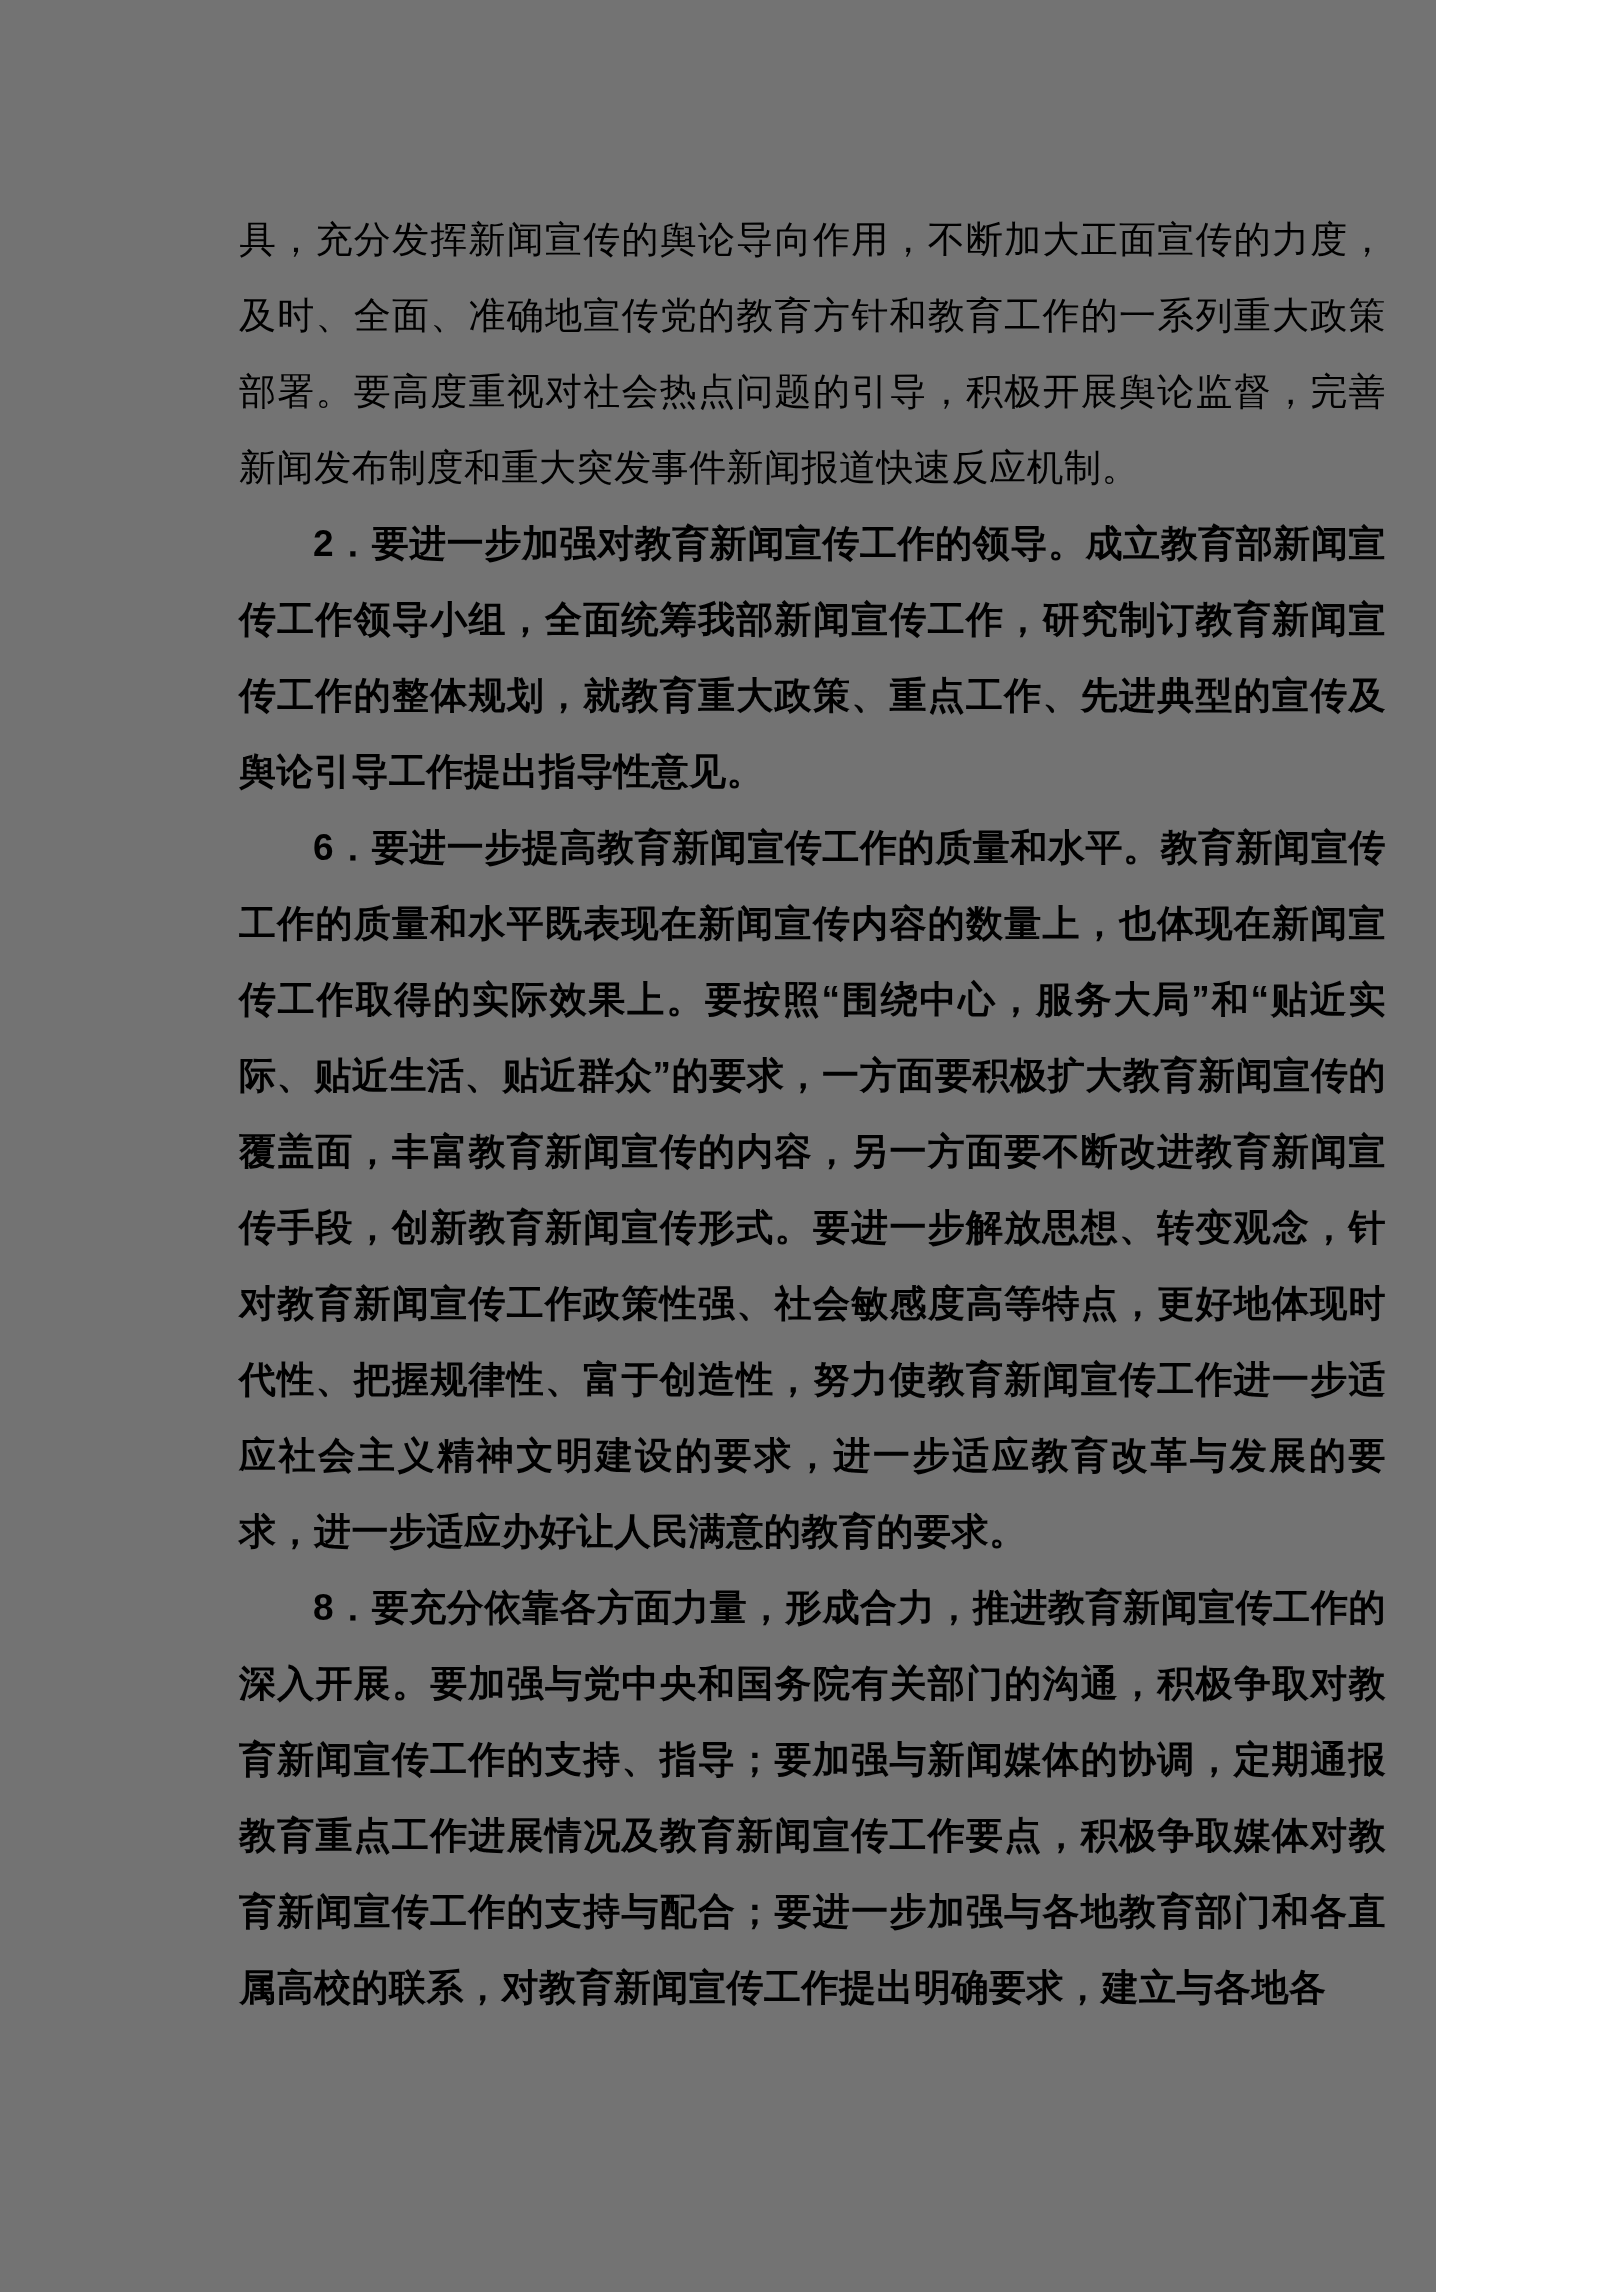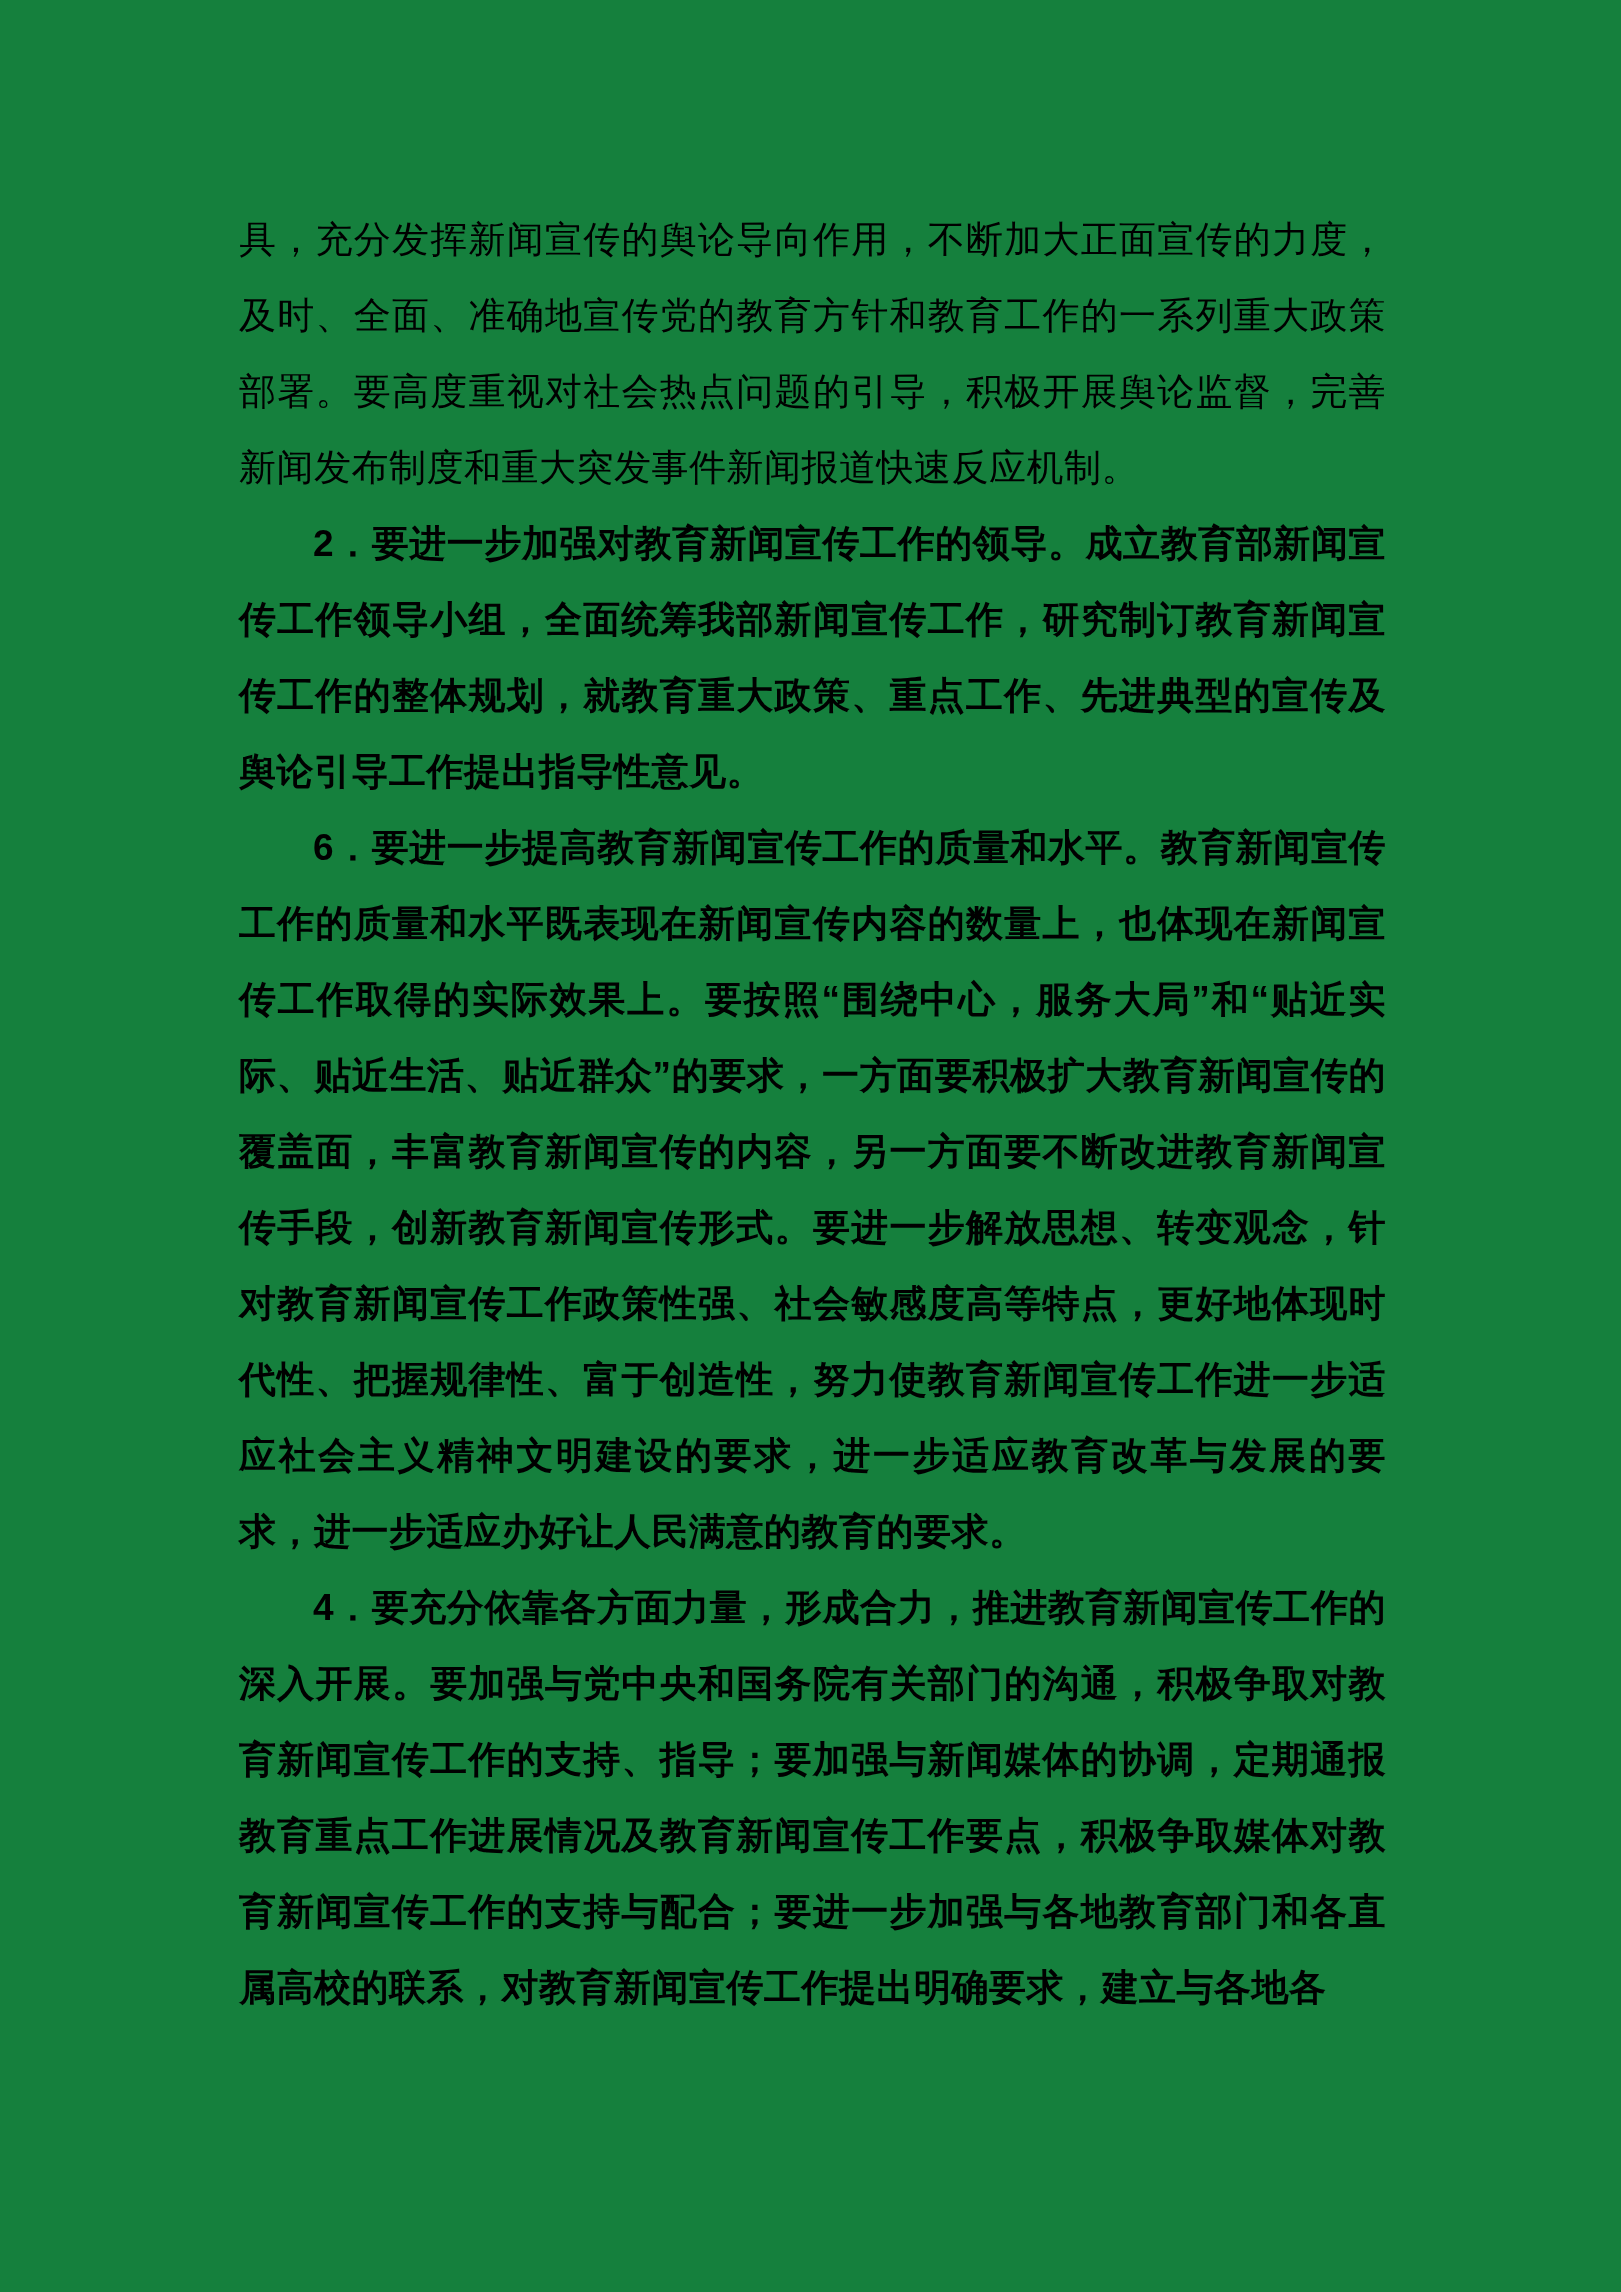--- a/index.html
+++ b/index.html
@@ -2,23 +2,23 @@
 <html><head>
 <meta charset="utf-8">
 <style>
   html, body {
     margin: 0;
     padding: 0;
     background: #ffffff;
   }
   .page {
     position: relative;
-    width: 1621px;
+    width: 1436px;
     height: 2293px;
-    background: #15803d;
+    background: #737373;
     overflow: hidden;
     font-family: "Liberation Sans", "DejaVu Sans", sans-serif;
   }
   .content {
     position: absolute;
     left: 239px;
     top: 202px;
     width: 1147px;
   }
   .para {
@@ -38,16 +38,16 @@
   }
 </style>
 </head>
 <body>
 
 <div class="page">
   <div class="content">
     <p class="para">具，充分发挥新闻宣传的舆论导向作用，不断加大正面宣传的力度，及时、全面、准确地宣传党的教育方针和教育工作的一系列重大政策部署。要高度重视对社会热点问题的引导，积极开展舆论监督，完善新闻发布制度和重大突发事件新闻报道快速反应机制。</p>
     <p class="para indent">2．要进一步加强对教育新闻宣传工作的领导。成立教育部新闻宣传工作领导小组，全面统筹我部新闻宣传工作，研究制订教育新闻宣传工作的整体规划，就教育重大政策、重点工作、先进典型的宣传及舆论引导工作提出指导性意见。</p>
     <p class="para indent">6．要进一步提高教育新闻宣传工作的质量和水平。教育新闻宣传工作的质量和水平既表现在新闻宣传内容的数量上，也体现在新闻宣传工作取得的实际效果上。要按照“围绕中心，服务大局”和“贴近实际、贴近生活、贴近群众”的要求，一方面要积极扩大教育新闻宣传的覆盖面，丰富教育新闻宣传的内容，另一方面要不断改进教育新闻宣传手段，创新教育新闻宣传形式。要进一步解放思想、转变观念，针对教育新闻宣传工作政策性强、社会敏感度高等特点，更好地体现时代性、把握规律性、富于创造性，努力使教育新闻宣传工作进一步适应社会主义精神文明建设的要求，进一步适应教育改革与发展的要求，进一步适应办好让人民满意的教育的要求。</p>
-    <p class="para indent">4．要充分依靠各方面力量，形成合力，推进教育新闻宣传工作的深入开展。要加强与党中央和国务院有关部门的沟通，积极争取对教育新闻宣传工作的支持、指导；要加强与新闻媒体的协调，定期通报教育重点工作进展情况及教育新闻宣传工作要点，积极争取媒体对教育新闻宣传工作的支持与配合；要进一步加强与各地教育部门和各直属高校的联系，对教育新闻宣传工作提出明确要求，建立与各地各</p>
+    <p class="para indent">8．要充分依靠各方面力量，形成合力，推进教育新闻宣传工作的深入开展。要加强与党中央和国务院有关部门的沟通，积极争取对教育新闻宣传工作的支持、指导；要加强与新闻媒体的协调，定期通报教育重点工作进展情况及教育新闻宣传工作要点，积极争取媒体对教育新闻宣传工作的支持与配合；要进一步加强与各地教育部门和各直属高校的联系，对教育新闻宣传工作提出明确要求，建立与各地各</p>
   </div>
 </div>
 
 
 </body></html>

